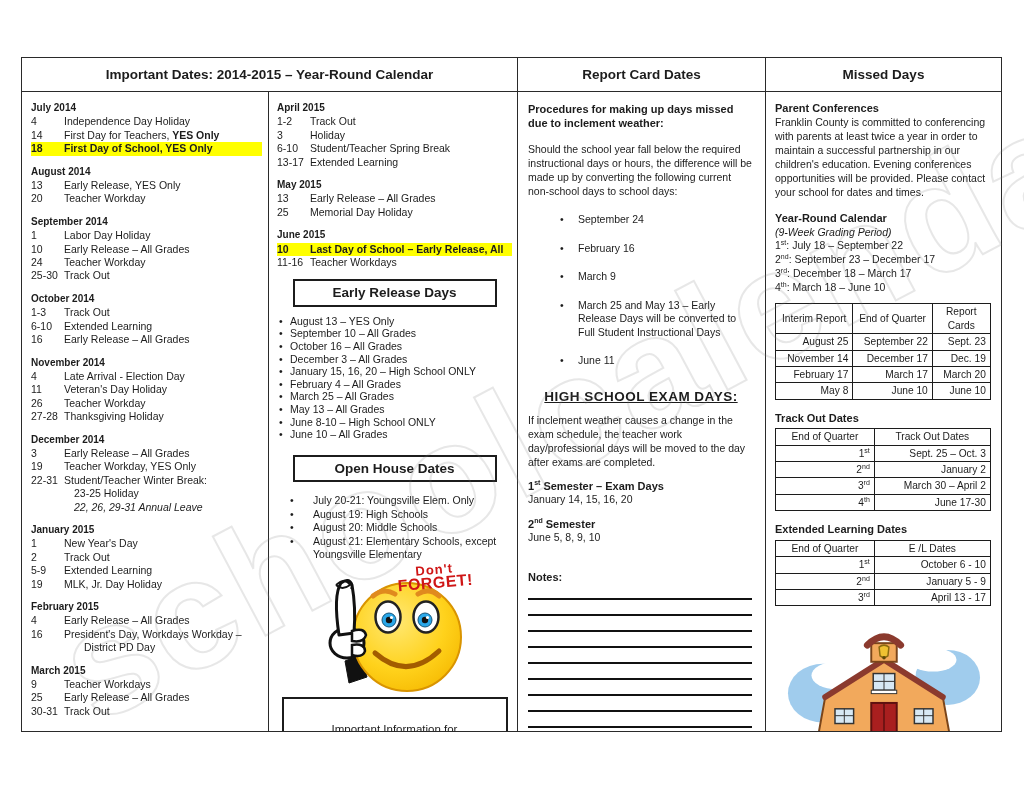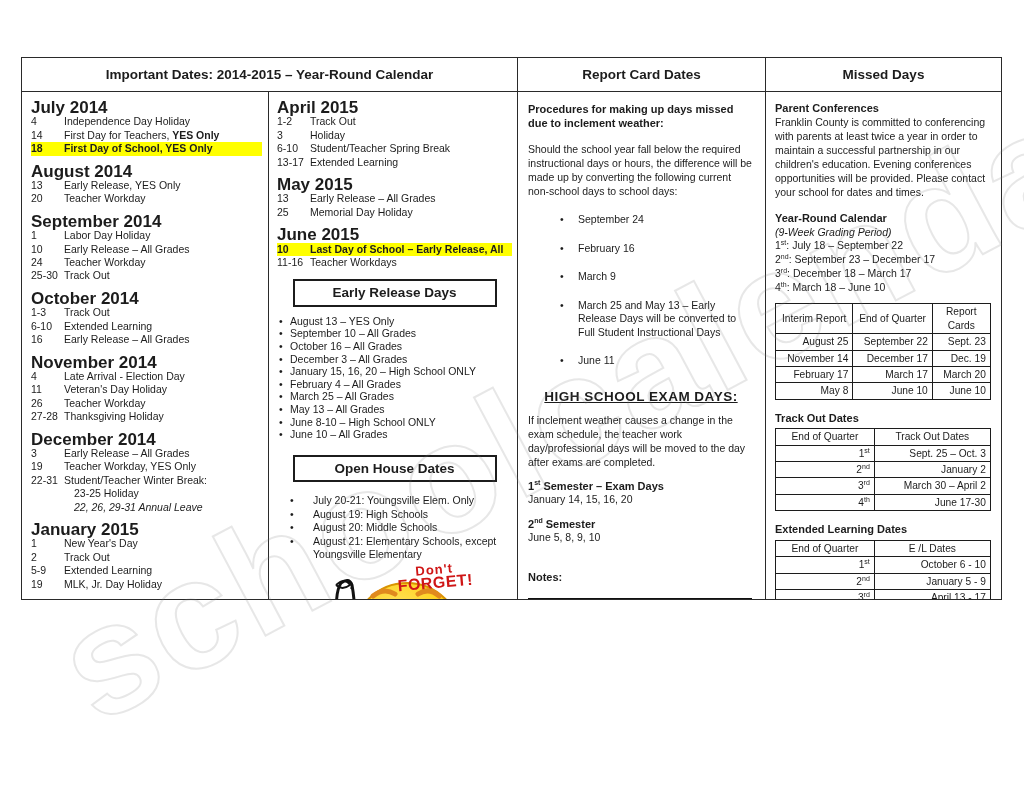--- a/index.html
+++ b/index.html
@@ -1,37 +1,37 @@
 <!DOCTYPE html>
 <html><head>
 <meta charset="utf-8">
 <style>
   * { box-sizing: border-box; margin: 0; padding: 0; }
   html,body { width: 1024px; height: 791px; background: #ffffff; overflow: hidden;
     font-family: "Liberation Sans", "DejaVu Sans", sans-serif; color: #1c1c1c; position: relative; }
 
-  .page { position: absolute; left: 21px; top: 57px; width: 981px; height: 543px;
+  .page { position: absolute; left: 21px; top: 57px; width: 981px; height: 675px;
     border: 1px solid #2a2a2a; background: #fff;
     display: grid; grid-template-columns: 246px 249px 248px 1fr; grid-template-rows: 34px 1fr; }
 
   
   .hdr-cell { border-bottom: 1px solid #2a2a2a; display: flex; align-items: center; justify-content: center;
     font-weight: bold; font-size: 13.5px; }
   .hdr-left { grid-column: 1 / 3; }
   .bl { border-left: 1px solid #2a2a2a; }
 
   .col { overflow: hidden; font-size: 10.5px; line-height: 13.4px; }
   .col1 { padding: 9px 6px 0 9px; }
   .col2 { padding: 9px 5px 0 8px; }
   .col3 { padding: 10px 11px 0 10px; }
   .col4 { padding: 10px 8px 12px 9px; }
 
   
   .month { margin-bottom: 9px; }
-  .m-title { font-weight: bold; font-size: 17px; margin-bottom: 1px; }
+  .m-title { font-weight: bold; font-size: 10px; margin-bottom: 1px; }
   .cal-row { display: flex; }
   .cal-row .cd { flex: 0 0 33px; }
   .cal-row .ct { flex: 1; }
   .cal-row.hl { background: #FFFF00; font-weight: bold; }
   .cal-sub { margin-left: 43px; }
   .cal-sub.deep { margin-left: 53px; }
   .italic { font-style: italic; }
   .bold { font-weight: bold; }
 
   

